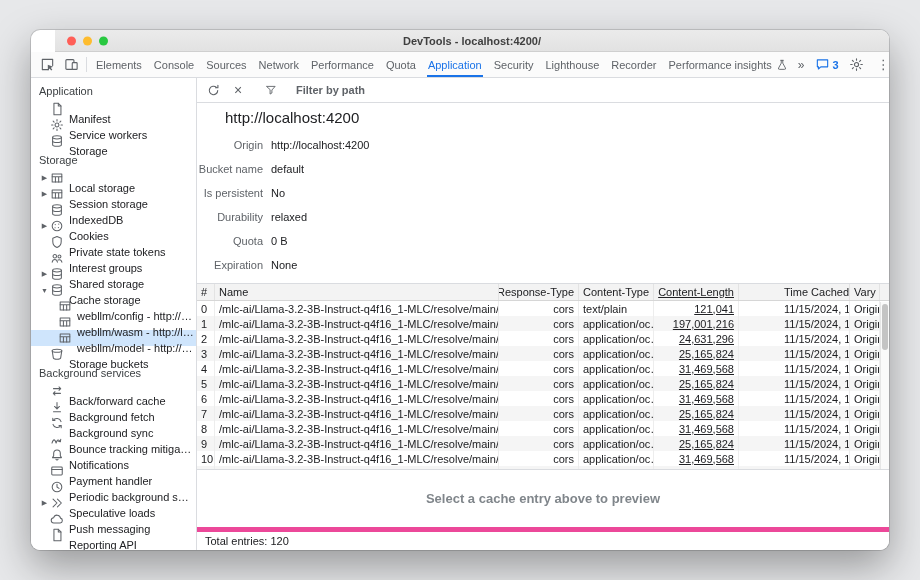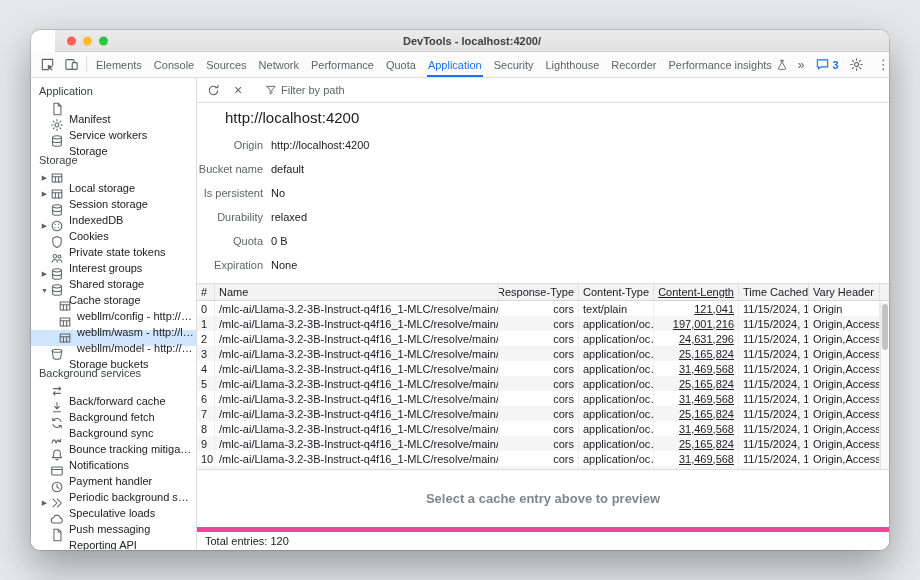--- a/index.html
+++ b/index.html
@@ -54,21 +54,21 @@
   .sicon { width:14px; height:14px; flex:none; margin-right:5px; color:#5f6368;
     stroke:currentColor; fill:none; stroke-width:1.2; stroke-linecap:round; stroke-linejoin:round; }
   .slabel { flex:1; min-width:0; white-space:nowrap; overflow:hidden; text-overflow:ellipsis; padding-right:2px;margin-top:20px; }
 
   
   .main { flex:1; min-width:0; display:flex; flex-direction:column; background:#fff; }
   .main-toolbar { height:25px; flex:none; border-bottom:1px solid #dadce0;
     display:flex; align-items:center; padding:0 5px; gap:3px; color:#5f6368; }
   .mtbtn { width:22px; height:20px; display:flex; align-items:center; justify-content:center; color:#5f6368; }
   .xglyph { font-size:14px; line-height:1; }
-  .filterbox { display:flex; align-items:center; gap:4px; color:#5f6368; font-size:11px; padding-left:3px; }
+  .filterbox { display:flex; align-items:center; gap:19px; color:#5f6368; font-size:11px; padding-left:3px;font-weight:bold; }
 
   .origin-title { height:28px; flex:none; display:flex; align-items:center;
     padding-left:28px; font-size:15px; font-weight:500; color:#202124; }
 
   .report { flex:none; padding:2px 0 6px; }
   .report-row { height:24px; display:flex; align-items:center; font-size:11px; }
   .report-label { width:66px; flex:none; text-align:right; color:#5f6368; }
   .report-value { margin-left:8px; color:#202124; }
 
   
@@ -79,21 +79,21 @@
     white-space:nowrap; overflow:hidden; border-right:1px solid #e3e3e3; }
   .grid-body .gcell { border-right:1px solid #ededed; }
   .grid-body { height:168px; overflow:hidden; font-size:11px; color:#202124; margin-right:9px; }
   .grid-row { height:15px; display:flex; align-items:center; }
   .grid-row:nth-child(even) { background:#f5f5f5; }
   .c0 { width:18px; flex:none; }
   .c1 { width:284px; flex:none; text-overflow:ellipsis; }
   .c2 { width:80px; flex:none; justify-content:flex-end; }
   .c3 { width:75px; flex:none; }
   .c4 { width:85px; flex:none; justify-content:flex-end;text-decoration:underline; }
-  .c5 { width:70px; flex:none; }
+  .c5 { width:70px; flex:none;margin-left:41px; }
   .c6 { flex:1; min-width:0; }
   .vscroll { position:absolute; top:18px; right:0; bottom:0; width:9px;
     background:#fafafa; border-left:1px solid #e6e6e6; }
   .vthumb { position:absolute; top:2px; left:1px; width:6px; height:46px;
     background:#c4c4c4; border-radius:3px; }
 
   .preview { flex:1; min-height:0; border-top:1px solid #dadce0;
     display:flex; align-items:center; justify-content:center;
     color:#80868b; font-size:13px; font-weight:bold; }
 

